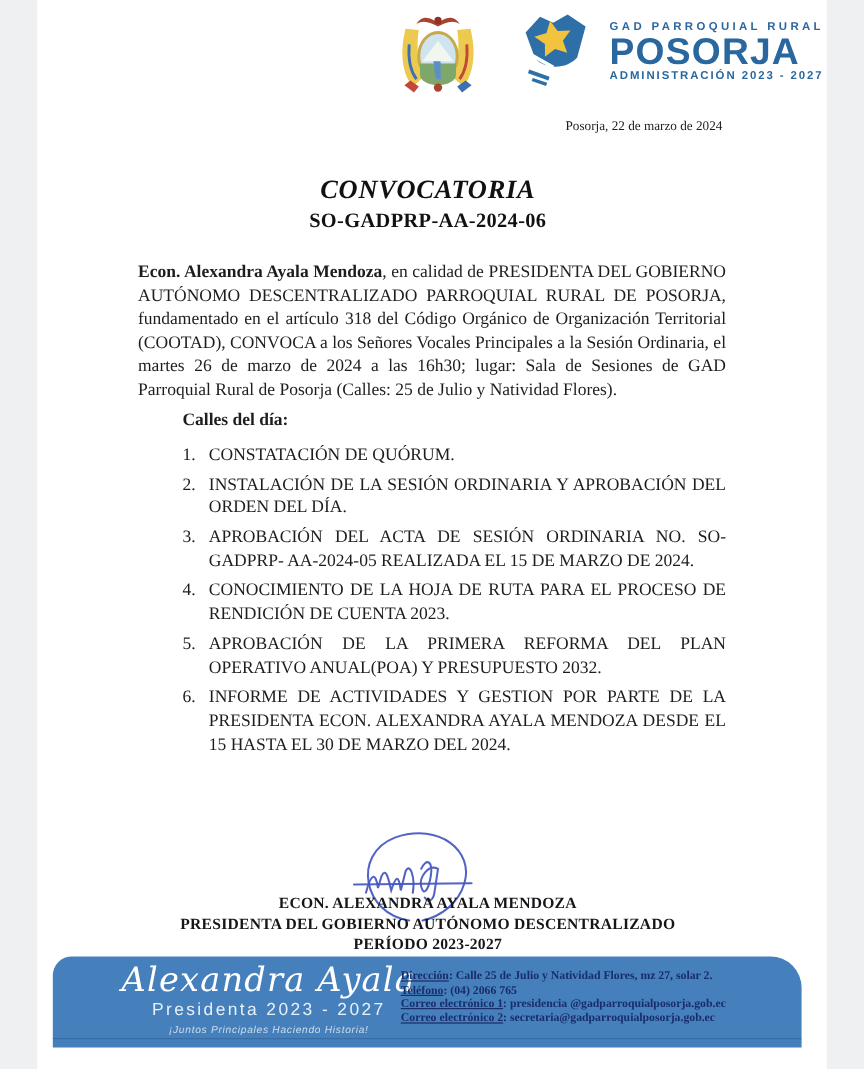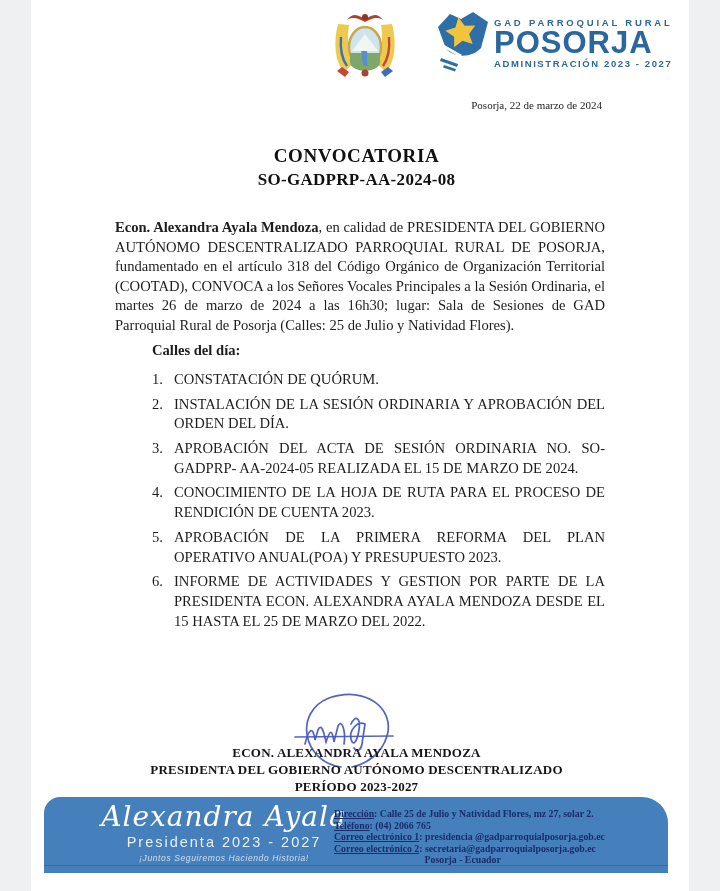--- a/index.html
+++ b/index.html
@@ -9,29 +9,29 @@
   }
   *{margin:0;padding:0;box-sizing:border-box;}
   html,body{width:720px;height:891px;background:var(--scan-gray);font-family:"Liberation Serif",serif;}
   .page{position:relative;width:720px;height:891px;overflow:hidden;}
   .doc{position:absolute;left:31px;top:0;width:658px;height:891px;background:#ffffff;}
 
   
   .coat{position:absolute;left:296px;top:9px;width:76px;height:72px;}
   .logo{position:absolute;left:399px;top:8px;display:flex;}
   .logo-icon{width:64px;height:64px;flex:none;}
-  .logo-text{margin-left:0;padding-top:9px;font-family:"Liberation Sans",sans-serif;color:var(--logo-blue);}
+  .logo-text{margin-left:14px;padding-top:9px;font-family:"Liberation Sans",sans-serif;color:var(--logo-blue);}
   .logo-line1{font-size:9.5px;font-weight:bold;letter-spacing:2.8px;white-space:nowrap;}
   .logo-name{font-size:31px;font-weight:800;letter-spacing:1px;line-height:30px;white-space:nowrap;}
   .logo-line3{font-size:9.5px;font-weight:bold;letter-spacing:1.6px;white-space:nowrap;}
 
   .date-line{position:absolute;top:99px;right:87px;font-size:11px;color:var(--text-black);margin-left:37px;}
 
   .title-block{position:absolute;top:145px;left:0;width:651px;text-align:center;color:#111;}
-  .title{font-size:19px;font-weight:bold;letter-spacing:.6px;}
+  .title{font-size:22px;font-weight:bold;letter-spacing:.6px;font-style:italic;}
   .subtitle{font-size:17px;font-weight:bold;margin-top:3px;letter-spacing:.3px;}
 
   .intro{position:absolute;left:84px;top:218px;width:490px;font-size:14.6px;line-height:19.6px;
          text-align:justify;color:var(--text-black);}
   .intro strong{font-weight:bold;}
 
   .agenda-heading{position:absolute;left:121px;top:342px;font-size:14.6px;font-weight:bold;color:var(--text-black);}
 
   .agenda{position:absolute;left:121px;top:370px;width:453px;color:var(--text-black);}
   .agenda-row{display:flex;margin-bottom:4.8px;font-size:14.6px;line-height:19.8px;}
@@ -100,21 +100,21 @@
         <div class="logo-line1">GAD PARROQUIAL RURAL</div>
         <div class="logo-name">POSORJA</div>
         <div class="logo-line3">ADMINISTRACIÓN 2023 - 2027</div>
       </div>
     </div>
 
     <div class="date-line">Posorja, 22 de marzo de 2024</div>
 
     <div class="title-block">
       <div class="title">CONVOCATORIA</div>
-      <div class="subtitle">SO-GADPRP-AA-2024-08</div>
+      <div class="subtitle">SO-GADPRP-AA-2024-06</div>
     </div>
 
     <p class="intro"><strong>Econ. Alexandra Ayala Mendoza</strong><span>, en calidad de PRESIDENTA DEL GOBIERNO AUTÓNOMO DESCENTRALIZADO PARROQUIAL RURAL DE POSORJA, fundamentado en el artículo 318 del Código Orgánico de Organización Territorial (COOTAD), CONVOCA a los Señores Vocales Principales a la Sesión Ordinaria, el martes 26 de marzo de 2024 a las 16h30; lugar: Sala de Sesiones de GAD Parroquial Rural de Posorja (Calles: 25 de Julio y Natividad Flores).</span></p>
 
     <div class="agenda-heading">Calles del día:</div>
     <div class="agenda">
       <div class="agenda-row">
         <span class="agenda-num">1.</span>
         <span class="agenda-text">CONSTATACIÓN DE QUÓRUM.</span>
       </div>
@@ -125,25 +125,25 @@
       <div class="agenda-row">
         <span class="agenda-num">3.</span>
         <span class="agenda-text">APROBACIÓN DEL ACTA DE SESIÓN ORDINARIA NO. SO-GADPRP- AA-2024-05 REALIZADA EL 15 DE MARZO DE 2024.</span>
       </div>
       <div class="agenda-row">
         <span class="agenda-num">4.</span>
         <span class="agenda-text">CONOCIMIENTO DE LA HOJA DE RUTA PARA EL PROCESO DE RENDICIÓN DE CUENTA 2023.</span>
       </div>
       <div class="agenda-row gap">
         <span class="agenda-num">5.</span>
-        <span class="agenda-text">APROBACIÓN DE LA PRIMERA REFORMA DEL PLAN OPERATIVO ANUAL(POA) Y PRESUPUESTO 2023.</span>
+        <span class="agenda-text">APROBACIÓN DE LA PRIMERA REFORMA DEL PLAN OPERATIVO ANUAL(POA) Y PRESUPUESTO 2032.</span>
       </div>
       <div class="agenda-row">
         <span class="agenda-num">6.</span>
-        <span class="agenda-text">INFORME DE ACTIVIDADES Y GESTION POR PARTE DE LA PRESIDENTA ECON. ALEXANDRA AYALA MENDOZA DESDE EL 15 HASTA EL 25 DE MARZO DEL 2022.</span>
+        <span class="agenda-text">INFORME DE ACTIVIDADES Y GESTION POR PARTE DE LA PRESIDENTA ECON. ALEXANDRA AYALA MENDOZA DESDE EL 15 HASTA EL 30 DE MARZO DEL 2024.</span>
       </div>
     </div>
 
     <div class="sig-graphic">
       <svg viewBox="0 0 158 80" width="158" height="80">
         <path d="M72,77 C34,72 24,22 60,8 C98,-5 126,20 118,46 C113,63 98,74 83,77"></path>
         <path d="M36,54 C40,38 44,36 46,50 L49,40 C53,32 55,44 57,52 C61,40 63,38 65,52 L69,36 C73,28 77,42 75,54"></path>
         <path d="M82,34 C86,25 92,27 90,40 C88,52 84,57 82,49 C80,41 88,30 96,34 L93,54 C92,60 88,63 85,58"></path>
         <path d="M26,47 L124,46"></path>
       </svg>
@@ -152,25 +152,24 @@
     <div class="sig-block">
       <div>ECON. ALEXANDRA AYALA MENDOZA</div>
       <div>PRESIDENTA DEL GOBIERNO AUTÓNOMO DESCENTRALIZADO</div>
       <div>PERÍODO 2023-2027</div>
     </div>
 
     <div class="banner">
       <div class="banner-left">
         <div class="script-name">Alexandra Ayala</div>
         <div class="role">Presidenta 2023 - 2027</div>
-        <div class="slogan">¡Juntos Seguiremos Haciendo Historia!</div>
+        <div class="slogan">¡Juntos Principales Haciendo Historia!</div>
       </div>
       <div class="banner-right">
         <div><span class="lbl">Dirección</span><span>: Calle 25 de Julio y Natividad Flores, mz 27, solar 2.</span></div>
         <div><span class="lbl">Teléfono</span><span>: (04) 2066 765</span></div>
         <div><span class="lbl">Correo electrónico 1</span><span>: presidencia @gadparroquialposorja.gob.ec</span></div>
         <div><span class="lbl">Correo electrónico 2</span><span>: secretaria@gadparroquialposorja.gob.ec</span></div>
-        <div class="loc-line">Posorja - Ecuador</div>
       </div>
     </div>
 
   </div>
 </div>
 
 </body></html>

